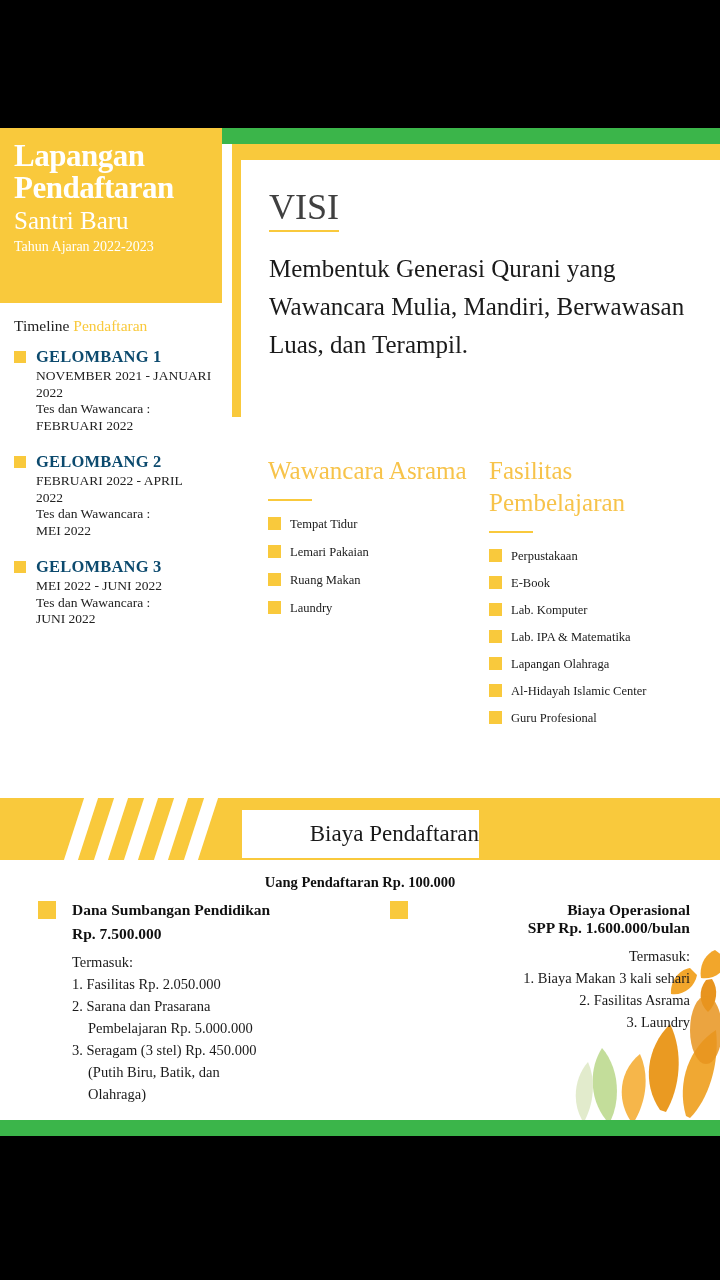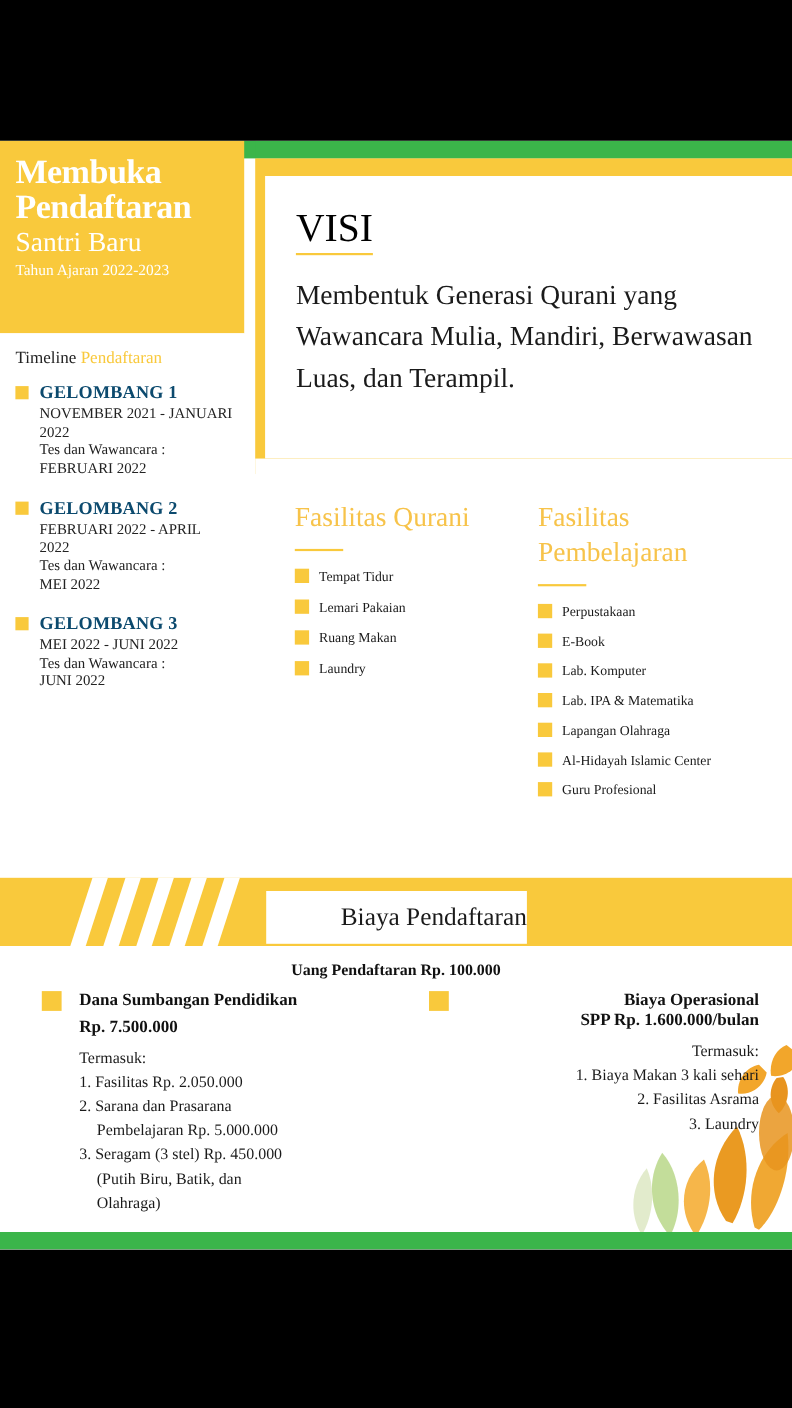--- a/index.html
+++ b/index.html
@@ -126,21 +126,21 @@
   .visi-box {
     position: absolute;
     left: 241px; top: 32px;
     width: 479px; height: 257px;
     background: #ffffff;
     box-sizing: border-box;
     padding: 26px 18px 0 28px;
   }
   .visi-title {
     font-size: 36px;
-    color: #000000;
+    color: #404040;
     display: inline-block;
     border-bottom: 2px solid #f9c93c;
     padding-bottom: 2px;
     margin-bottom: 18px;
   }
   .visi-text {
     font-size: 25px;
     line-height: 38px;
     color: #1a1a1a;
   }
@@ -282,21 +282,21 @@
 </style>
 </head>
 <body>
 
 <div class="poster">
 
   <div class="green-top"></div>
   <div class="green-right"></div>
 
   <div class="left-head">
-    <div class="lh-1">Membuka</div>
+    <div class="lh-1">Lapangan</div>
     <div class="lh-1">Pendaftaran</div>
     <div class="lh-2">Santri Baru</div>
     <div class="lh-3">Tahun Ajaran 2022-2023</div>
   </div>
 
   <div class="left-col">
     <div class="timeline-title">
       <span>Timeline </span><span class="accent">Pendaftaran</span>
     </div>
 
@@ -339,21 +339,21 @@
       <path d="M40 150 C25 120 20 85 38 58 C52 80 56 120 46 150 Z" fill="#9ccb7a"></path>
       <path d="M60 152 C52 118 58 86 80 66 C86 96 82 128 66 152 Z" fill="#cfe3b0"></path>
       <path d="M20 120 C14 96 22 70 40 56 C44 80 38 104 26 122 Z" fill="#e8e0cf"></path>
       <path d="M100 158 C92 118 98 78 118 52 C128 92 122 130 110 158 Z" fill="#e8941f"></path>
       <path d="M86 158 C82 126 88 96 102 78 C106 108 100 136 92 158 Z" fill="#f2b23c"></path>
     </g>
   </svg>
 
   <div class="fac-inner">
     <div class="fac-col fac-col-1">
-      <div class="fac-title">Fasilitas Qurani</div>
+      <div class="fac-title">Wawancara Asrama</div>
       <div class="fac-rule"></div>
       <div class="fac-li"><span class="fac-sq"></span><span>Tempat Tidur</span></div>
       <div class="fac-li"><span class="fac-sq"></span><span>Lemari Pakaian</span></div>
       <div class="fac-li"><span class="fac-sq"></span><span>Ruang Makan</span></div>
       <div class="fac-li"><span class="fac-sq"></span><span>Laundry</span></div>
     </div>
 
     <div class="fac-col fac-col-2">
       <div class="fac-title">Fasilitas Pembelajaran</div>
       <div class="fac-rule"></div>

